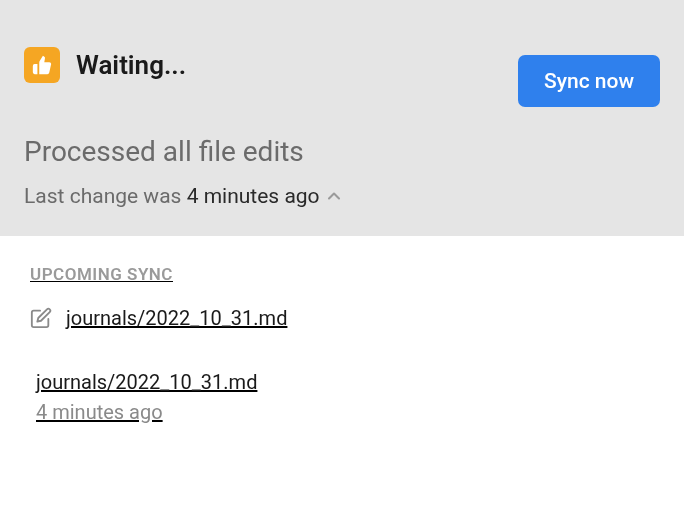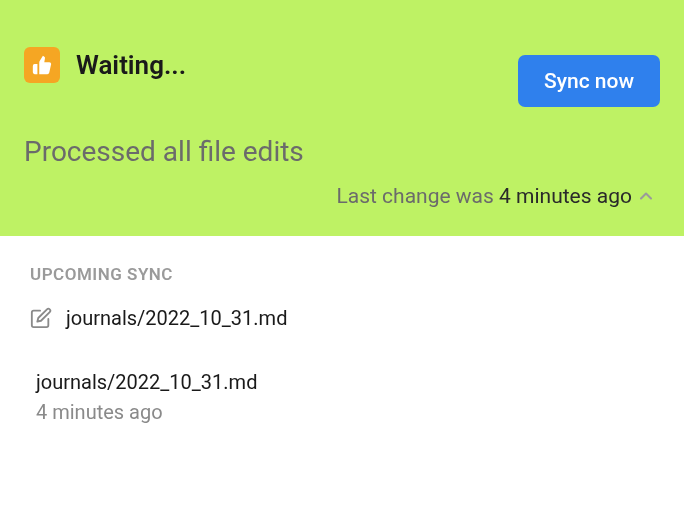--- a/index.html
+++ b/index.html
@@ -7,21 +7,21 @@
       padding: 0;
       box-sizing: border-box;
     }
     body {
       font-family: -apple-system, BlinkMacSystemFont, "Segoe UI", Roboto, Helvetica, Arial, sans-serif;
       width: 684px;
       height: 505px;
       background: #ffffff;
     }
     .header {
-      background: #bef264;
+      background: #e5e5e5;
       padding: 22px 24px 26px 24px;
     }
     .header-top {
       display: flex;
       align-items: center;
       justify-content: space-between;
       margin-bottom: 28px;
     }
     .header-left {
       display: flex;
@@ -55,38 +55,39 @@
       margin-top: 33px;
     }
     .status-line {
       font-size: 28px;
       color: #6b6b6b;
       margin-bottom: 14px;
     }
     .last-change-row {
       display: flex;
       align-items: center;
-      justify-content: flex-end;
+      justify-content: flex-start;
     }
     .last-change {
       font-size: 21px;
       color: #6b6b6b;
     }
     .last-change-time {
       color: #2a2a2a;
     }
     .chevron {
       color: #9a9a9a;
       cursor: pointer;
       display: flex;
       align-items: center;
       padding: 4px;
     }
     .body {
       padding: 28px 15px 24px 30px;
+      text-decoration: underline;
     }
     .section-title {
       font-size: 17px;
       font-weight: 600;
       letter-spacing: 0.5px;
       color: #9a9a9a;
       margin-bottom: 22px;
     }
     .upcoming-item {
       display: flex;

